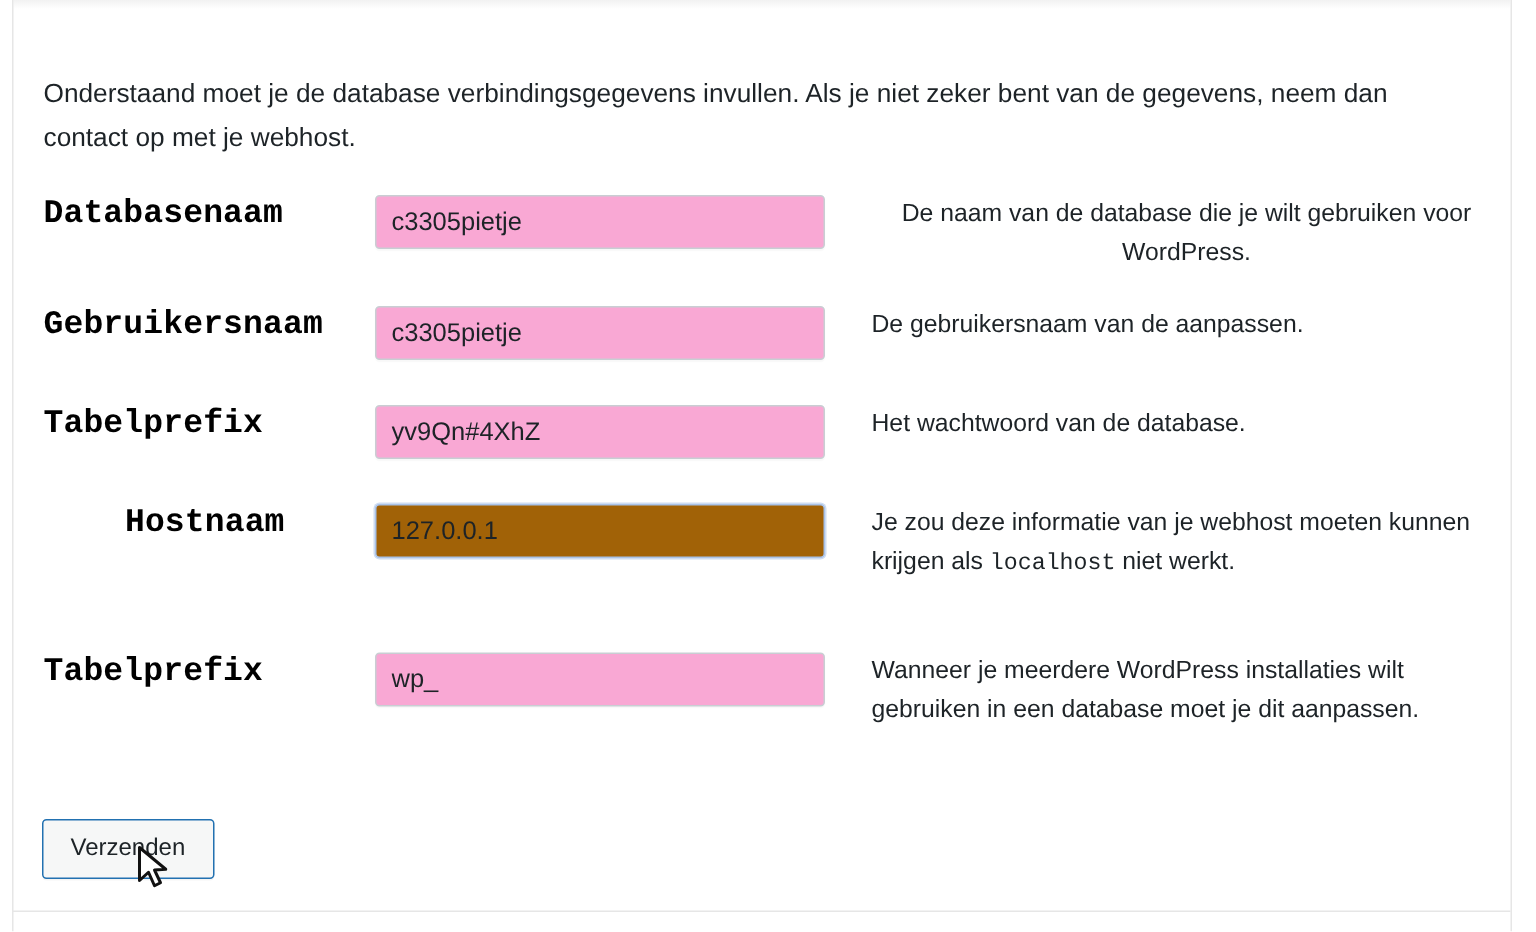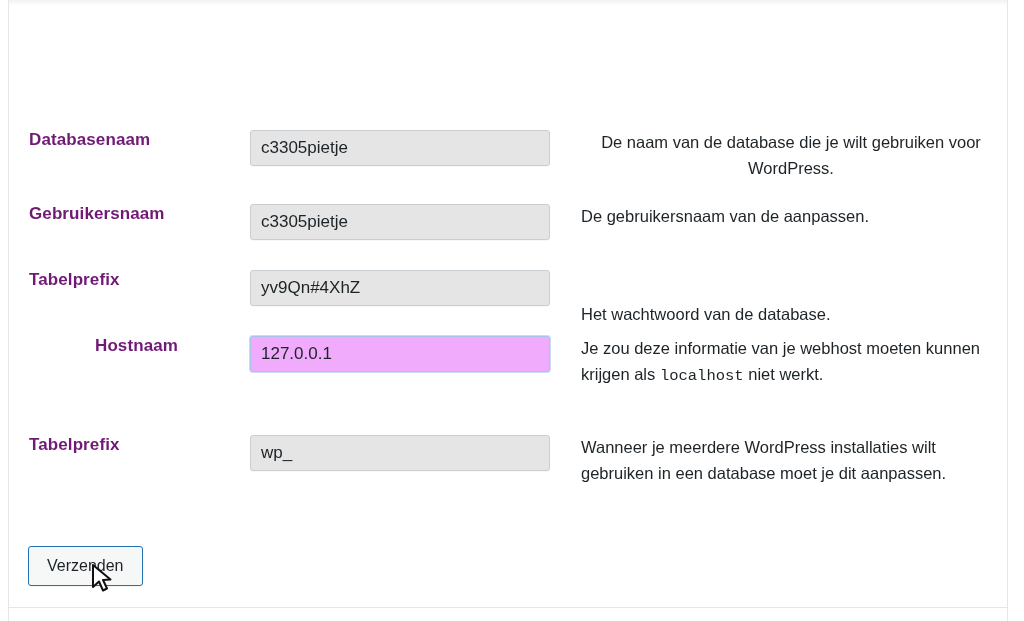--- a/index.html
+++ b/index.html
@@ -74,43 +74,44 @@
     width: 960px;
   }
   .row {
     position: relative;
     height: 0;
   }
   .label {
     position: absolute;
     left: 0;
     width: 215px;
-    font-size: 17px;
+    font-size: 22px;
     font-weight: bold;
-    color: #701a75;
+    color: #000000;
     letter-spacing: 0.1px;
+    font-family: Liberation Mono, monospace;
   }
   .field {
     position: absolute;
     left: 221px;
     width: 300px;
     height: 36px;
     box-sizing: border-box;
     border: 1px solid #c9ced3;
     border-radius: 3px;
-    background: #e5e5e5;
+    background: #f9a8d4;
     font-family: "Liberation Sans", sans-serif;
     font-size: 17px;
     color: #1d2327;
     padding: 0 10px;
     outline: none;
     box-shadow: 0 1px 1px rgba(0,0,0,0.03);
   }
   .field.focused {
-    background: #f0abfc;
+    background: #a16207;
     border-color: #a9c2e8;
     box-shadow: 0 0 0 1px #cddcf2;
   }
   .hint {
     position: absolute;
     left: 552px;
     width: 420px;
     font-size: 16.5px;
     line-height: 26px;
     color: #1d2327;
@@ -150,39 +151,40 @@
 </style>
 </head>
 <body>
 
 <div class="page">
   <div class="top-shadow"></div>
   <div class="frame-left"></div>
   <div class="frame-right"></div>
   <div class="frame-bottom"></div>
 
+  <p class="intro">Onderstaand moet je de database verbindingsgegevens invullen. Als je niet zeker bent van de gegevens, neem dan contact op met je webhost.</p>
 
   <div class="form">
 
     <div class="row">
       <div class="label" style="top:10px;">Databasenaam</div>
       <input class="field" style="top: 10px;" type="text" value="c3305pietje">
       <div class="hint" style="top:9px;text-align:center;">De naam van de database die je wilt gebruiken voor WordPress.</div>
     </div>
 
     <div class="row">
       <div class="label" style="top:84px;">Gebruikersnaam</div>
       <input class="field" style="top: 84px;" type="text" value="c3305pietje">
       <div class="hint" style="top:83px;">De gebruikersnaam van de aanpassen.</div>
     </div>
 
     <div class="row">
       <div class="label" style="top:150px;">Tabelprefix</div>
       <input class="field" style="top: 150px;" type="text" value="yv9Qn#4XhZ">
-      <div class="hint" style="top:149px;margin-top:32px;">Het wachtwoord van de database.</div>
+      <div class="hint" style="top:149px;">Het wachtwoord van de database.</div>
     </div>
 
     <div class="row">
       <div class="label" style="top:216px;text-align:center;">Hostnaam</div>
       <input class="field focused" style="top: 216px;" type="text" value="127.0.0.1">
       <div class="hint" style="top:215px;"><span>Je zou deze informatie van je webhost moeten kunnen krijgen als</span> <span class="mono">localhost</span> <span>niet werkt.</span></div>
     </div>
 
     <div class="row">
       <div class="label" style="top:315px;">Tabelprefix</div>

